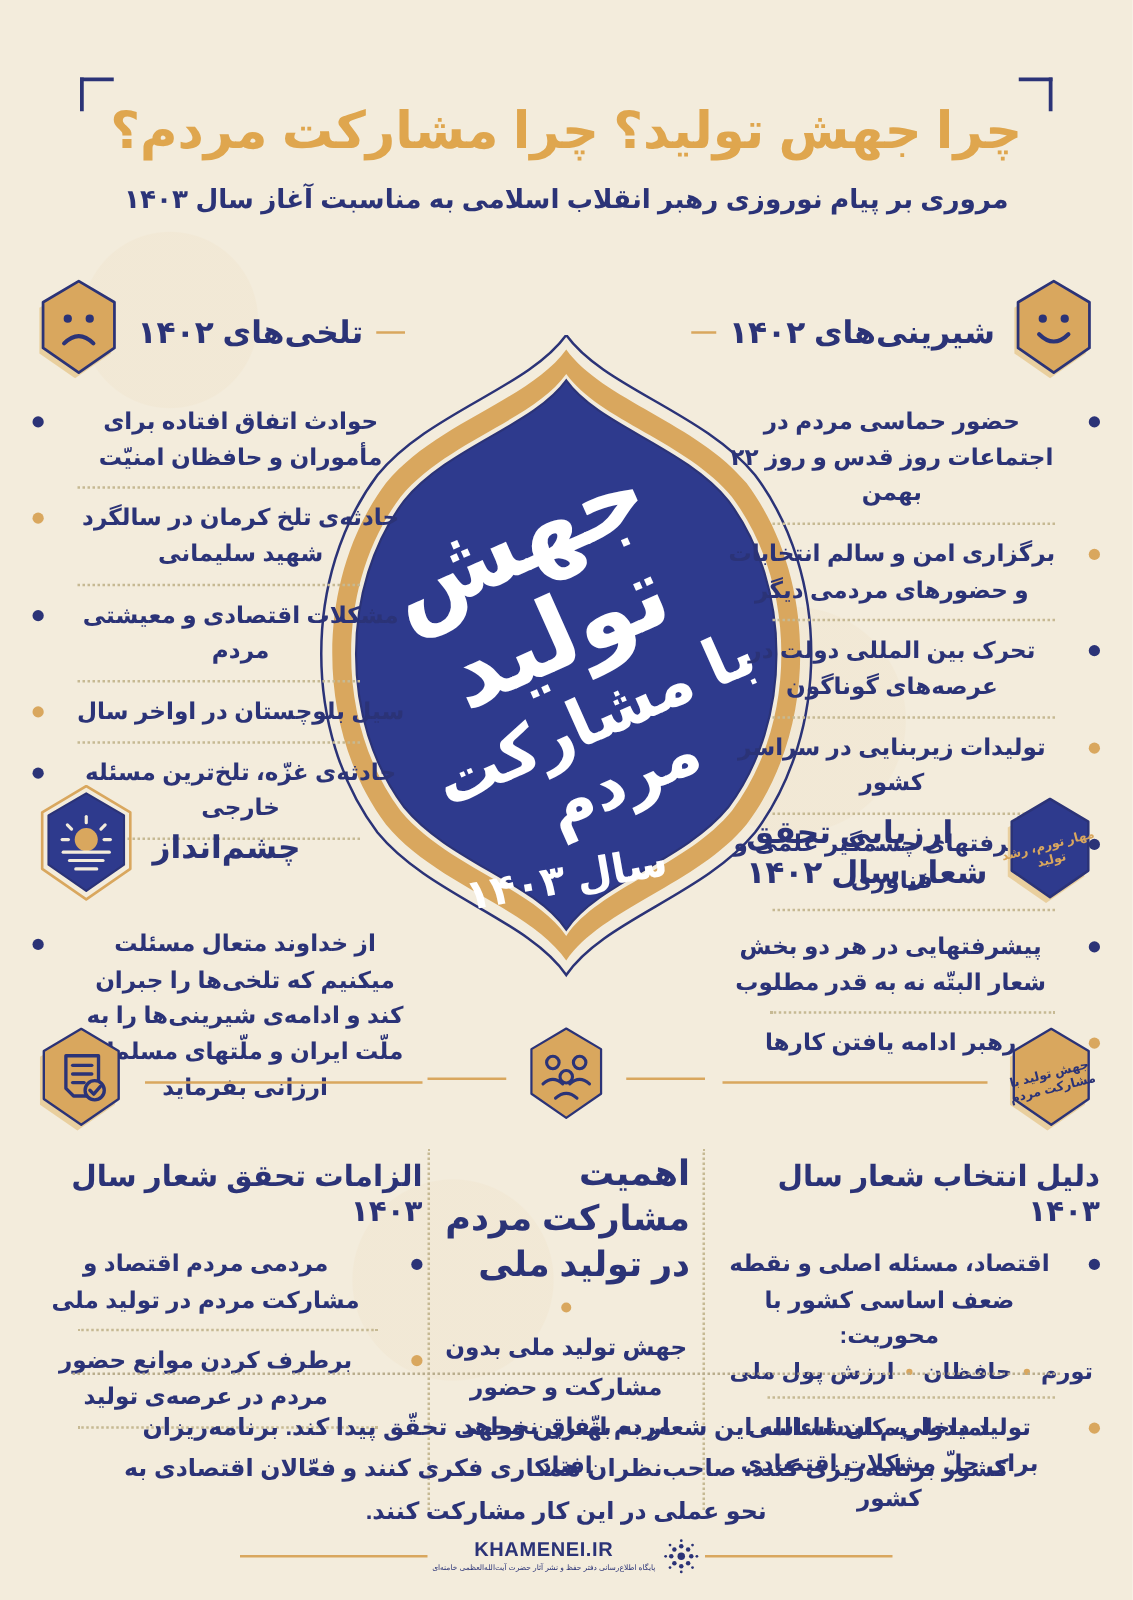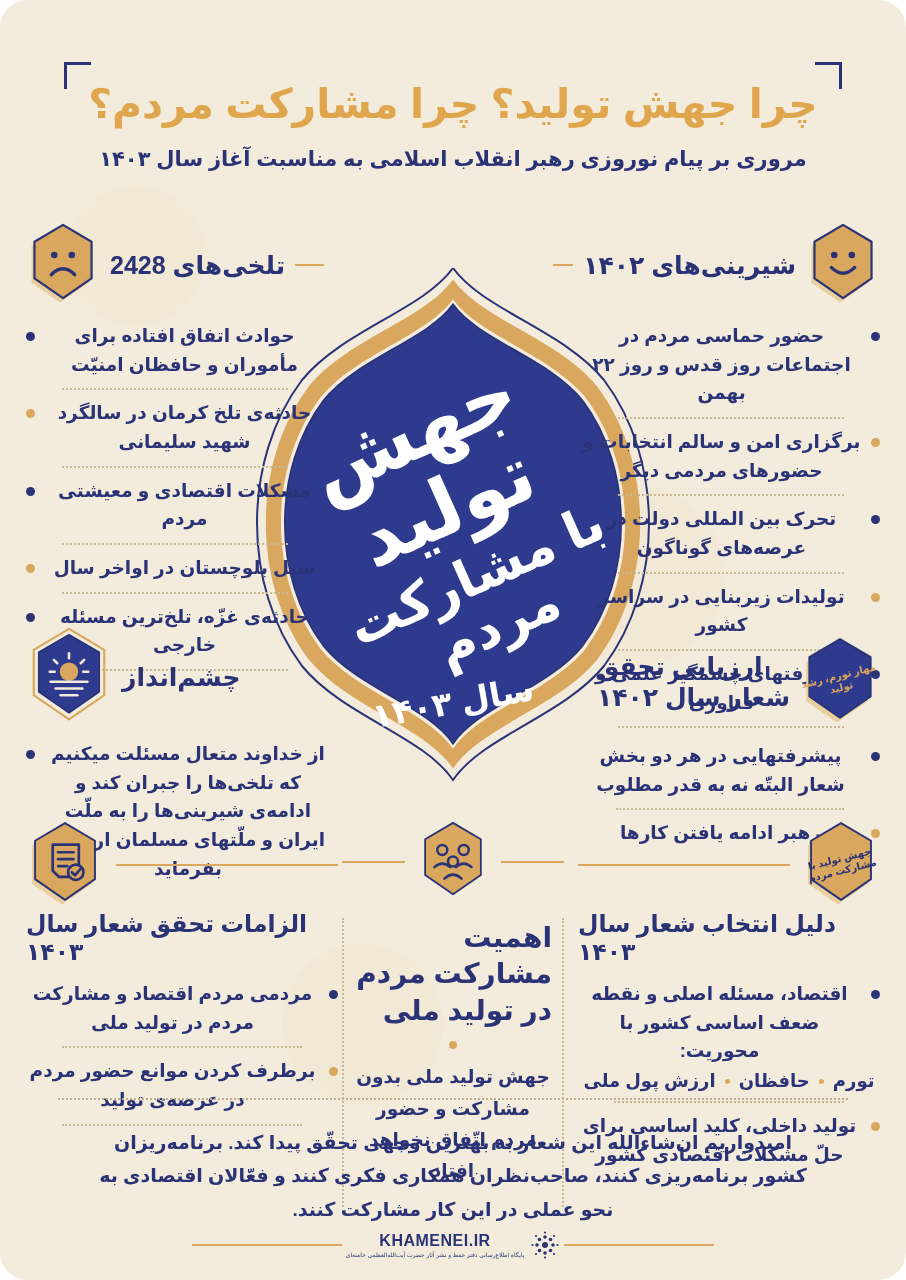--- a/index.html
+++ b/index.html
@@ -3,21 +3,20 @@
 <meta charset="utf-8">
 <style>
   html,body{margin:0;padding:0;}
   body{font-family:"Liberation Sans","DejaVu Sans",sans-serif;}
   .frame{position:relative;width:906px;height:1280px;overflow:hidden;
     background:#f3ecdc;
     background-image:
       radial-gradient(circle at 15% 20%, rgba(215,167,95,0.05) 0 70px, transparent 71px),
       radial-gradient(circle at 70% 45%, rgba(215,167,95,0.05) 0 90px, transparent 91px),
       radial-gradient(circle at 40% 80%, rgba(215,167,95,0.05) 0 80px, transparent 81px);
-    border-radius: 28px;
   }
   .corner{position:absolute;width:24px;height:24px;}
   .corner.tl{left:64px;top:62px;border-top:3px solid #2b3377;border-left:3px solid #2b3377;}
   .corner.tr{right:64px;top:62px;border-top:3px solid #2b3377;border-right:3px solid #2b3377;}
   .main-title{position:absolute;top:80px;left:0;width:100%;text-align:center;
     color:#dfa64e;font-size:41px;font-weight:800;letter-spacing:-1px;}
   .sub-title{position:absolute;top:147px;left:0;width:100%;text-align:center;
     color:#2b3377;font-size:21px;font-weight:700;}
   
   .emblem{position:absolute;left:228px;top:268px;width:450px;height:530px;}
@@ -31,38 +30,38 @@
   
   .sec{position:absolute;}
   .sec-head{display:flex;align-items:center;gap:10px;}
   .sec-title{color:#2b3377;font-size:25px;font-weight:800;white-space:nowrap;}
   .hline{height:2px;background:#d9a75e;flex:1;min-width:20px;}
   .badge{position:relative;flex:0 0 auto;}
   .badge-cal{position:absolute;left:0;top:0;width:100%;height:100%;
     display:flex;align-items:center;justify-content:center;text-align:center;
     font-size:10px;font-weight:700;line-height:1.2;transform:rotate(-14deg);pointer-events:none;}
   .items{margin-top:14px;}
-  .item{display:flex;gap:10px;align-items:flex-start;}
+  .item{display:flex;gap:26px;align-items:flex-start;}
   .bullet{flex:0 0 9px;width:9px;height:9px;border-radius:50%;margin-top:10px;}
   .b-blue{background:#2b3377;}
   .b-gold{background:#d9a75e;}
   .item-text{flex:1;color:#2b3377;font-size:18.5px;font-weight:700;line-height:1.55;text-align:center;}
   .sep{border-bottom:2px dotted #c6b993;margin:9px 36px 9px 36px;}
   
   .col-right{right:26px;top:222px;width:298px;}
   .col-left{left:26px;top:222px;width:298px;}
   
   .vision{left:26px;top:628px;width:305px;}
   .evaluation{right:26px;top:636px;width:300px;}
   .eval-title{line-height:1.25;text-align:left;}
   .reason{right:26px;top:820px;width:302px;}
   .importance{left:342px;top:820px;width:222px;}
   .requirements{left:26px;top:820px;width:312px;}
   .icon-row{display:flex;align-items:center;gap:12px;}
-  .bsec-title{color:#2b3377;font-size:23.5px;font-weight:800;text-align:left;}
+  .bsec-title{color:#2b3377;font-size:23.5px;font-weight:800;text-align:right;margin-top:16px;}
   .tags{display:flex;justify-content:center;align-items:center;gap:9px;margin-top:4px;
     color:#2b3377;font-size:18px;font-weight:700;}
   .tag-dot{width:5px;height:5px;background:#d9a75e;border-radius:50%;flex:0 0 auto;}
   .imp-box{border-right:2px dotted #c6b993;border-left:2px dotted #c6b993;
     margin-top:14px;padding:2px 10px 20px 10px;}
   .imp-title{color:#2b3377;font-size:28px;font-weight:800;text-align:right;line-height:1.3;}
   .imp-dot{width:8px;height:8px;border-radius:50%;background:#d9a75e;margin:12px auto;}
   .imp-text{color:#2b3377;font-size:18.5px;font-weight:700;text-align:center;line-height:1.7;}
   
   .dotted-hr{position:absolute;left:58px;right:58px;top:1098px;border-top:2.5px dotted #b9ad8d;}
@@ -156,21 +155,21 @@
     <div class="sec-head">
       <span class="badge">
         <svg width="74" height="82" viewBox="0 0 100 112">
           <path d="M46 10 L85 33 L85 83 L46 110 L7 83 L7 33 Z" fill="#e9cf9e"></path>
           <path d="M50 4 L89 27 L89 77 L50 104 L11 77 L11 27 Z" fill="#d9a75e" stroke="#2b3377" stroke-width="3" stroke-linejoin="round"></path>
           <circle cx="38" cy="45" r="4.5" fill="#2b3377"></circle>
           <circle cx="62" cy="45" r="4.5" fill="#2b3377"></circle>
           <path d="M34 72 Q50 56 66 72" fill="none" stroke="#2b3377" stroke-width="4.5" stroke-linecap="round"></path>
         </svg>
       </span>
-      <span class="sec-title" dir="rtl">تلخی‌های 2428</span>
+      <span class="sec-title" dir="rtl">تلخی‌های ۱۴۰۲</span>
       <span class="hline"></span>
     </div>
     <div class="items">
       <div class="item">
         <span class="bullet b-blue"></span>
         <span class="item-text" dir="rtl">حوادث اتفاق افتاده برای مأموران و حافظان امنیّت</span>
       </div>
       <div class="sep"></div>
       <div class="item">
         <span class="bullet b-gold"></span>

